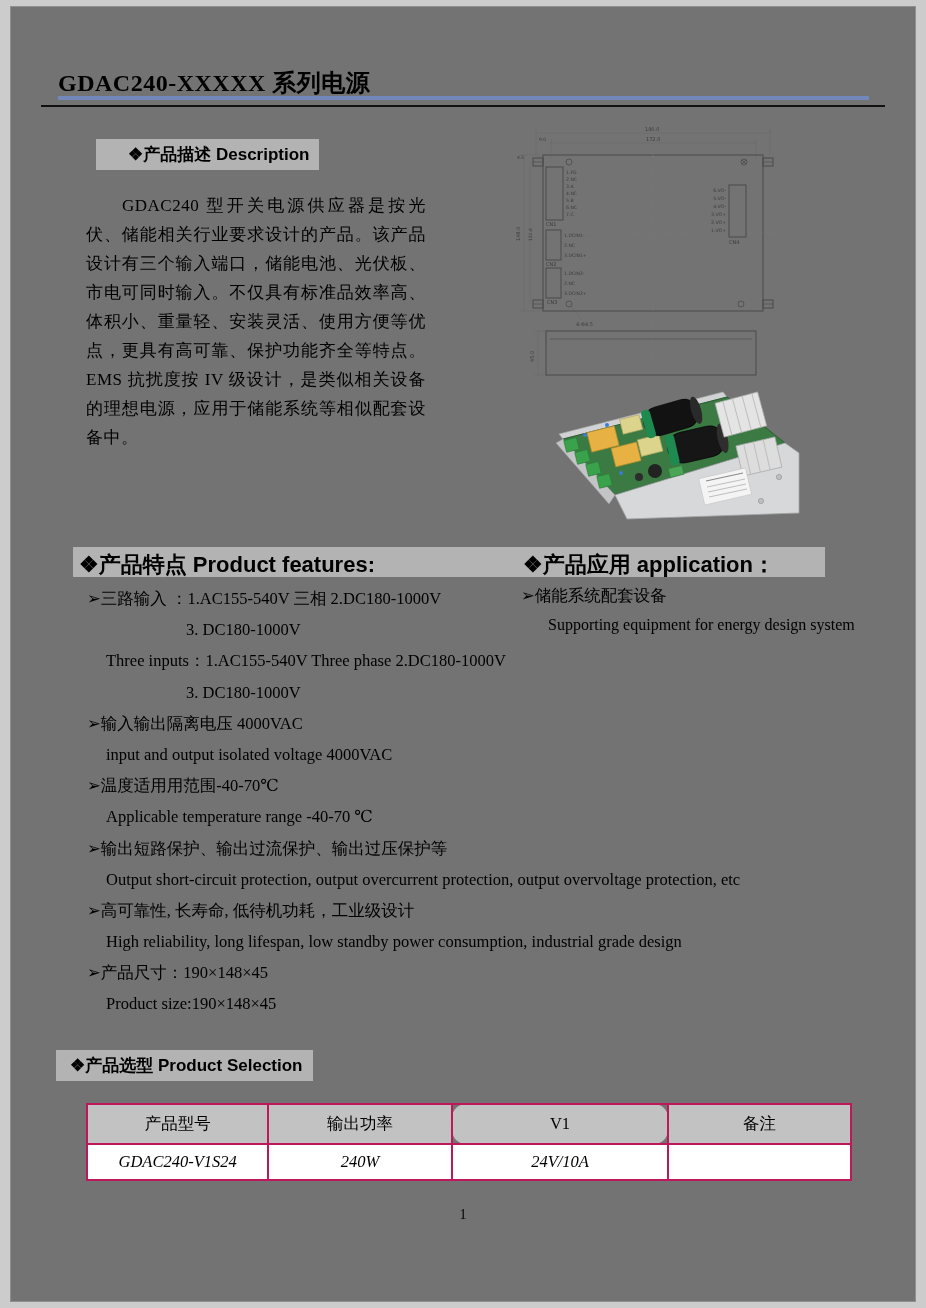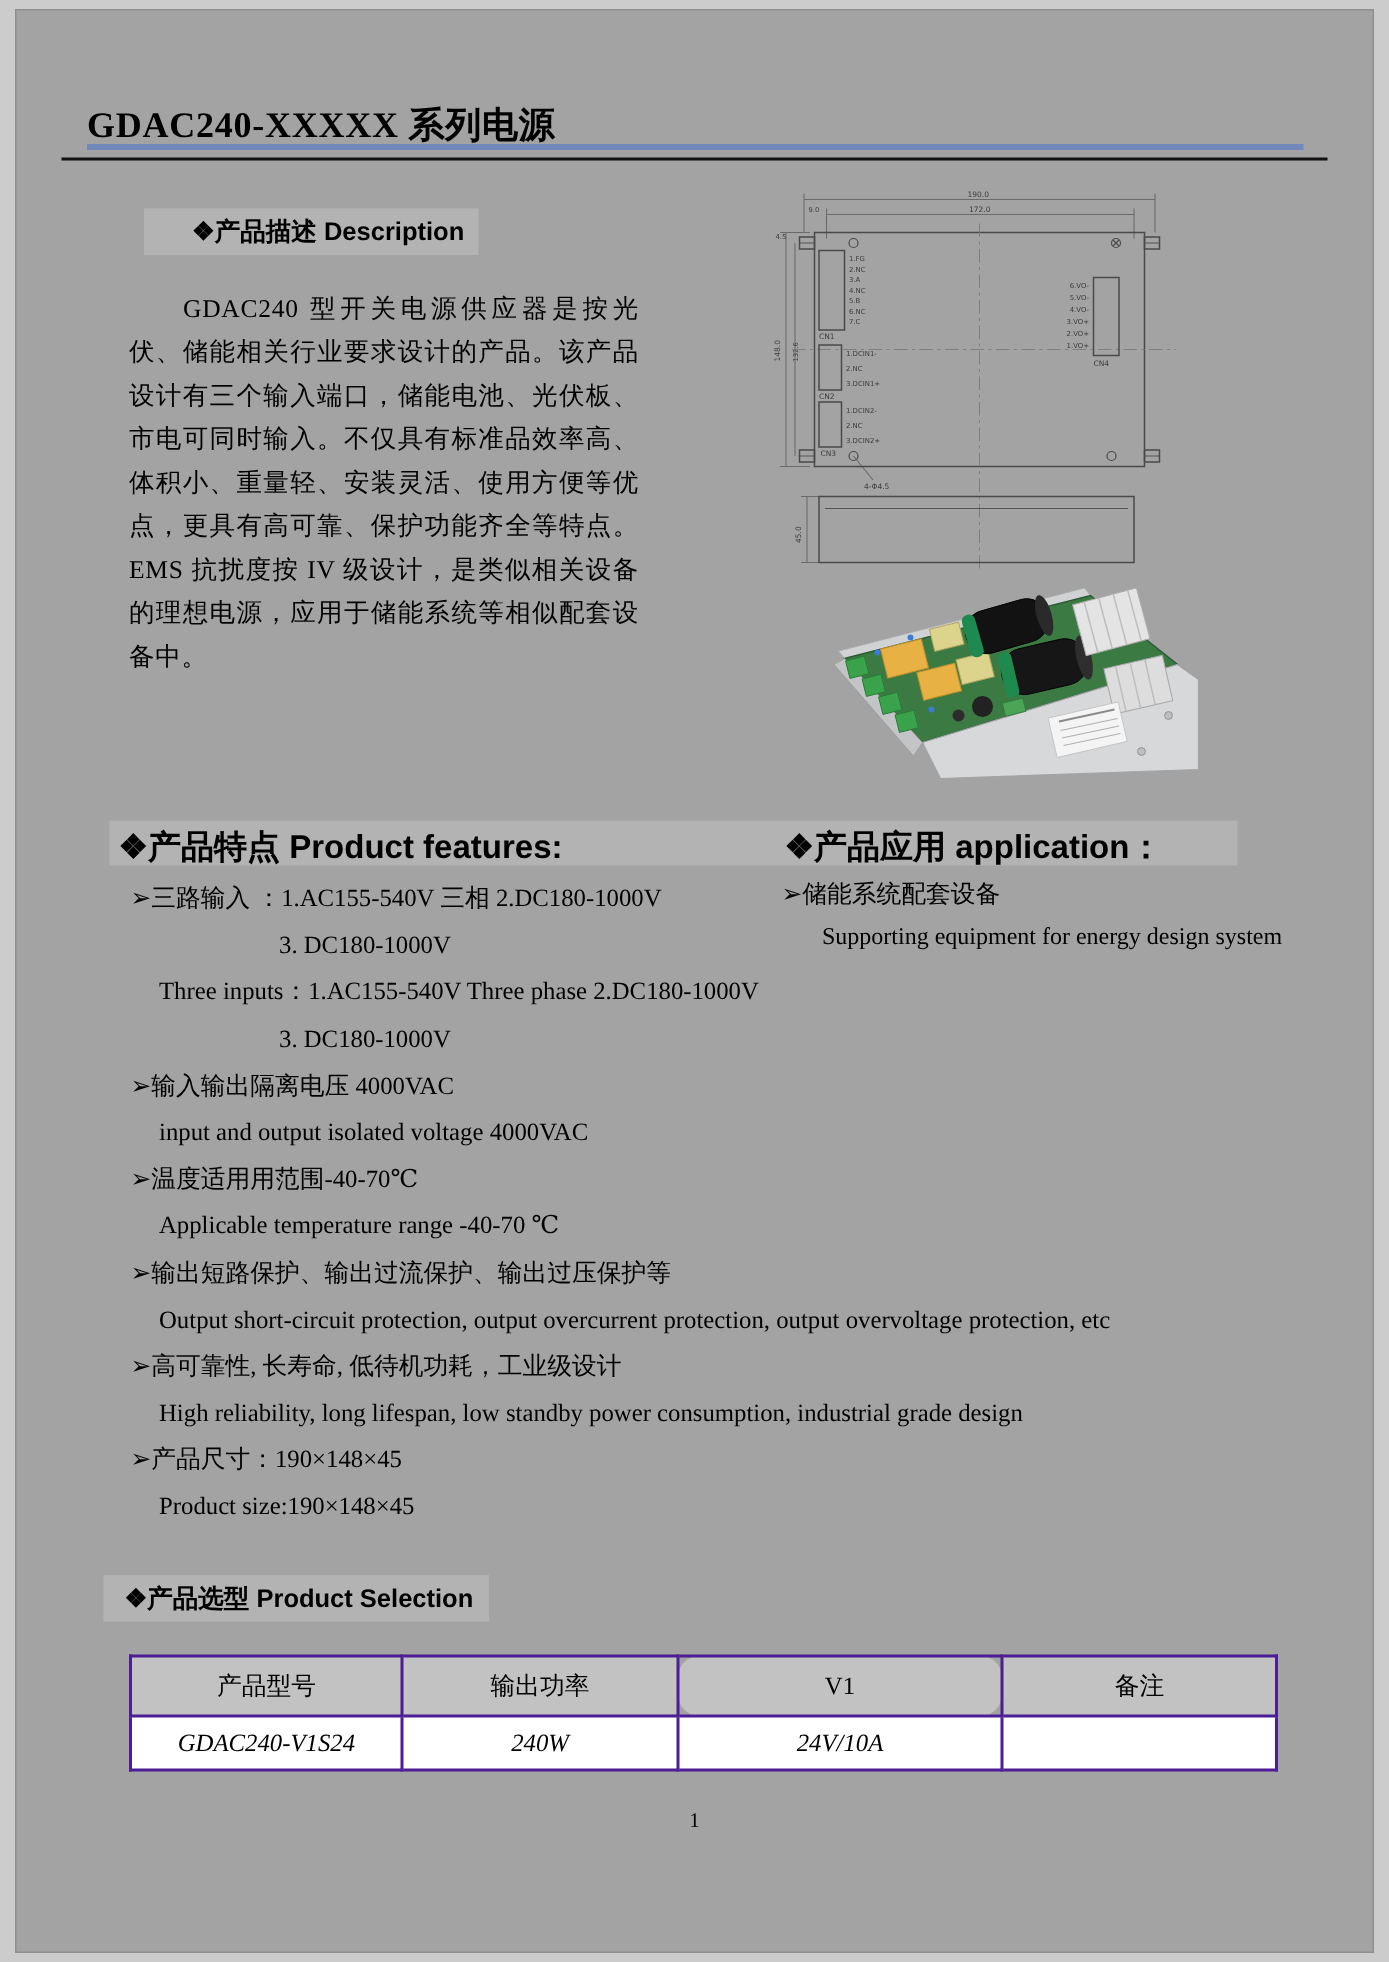--- a/index.html
+++ b/index.html
@@ -4,21 +4,21 @@
 <style>
   html,body{margin:0;padding:0;}
   body{
     width:926px;height:1308px;position:relative;
     background:#cccccc;
     font-family:"Liberation Serif","DejaVu Serif",serif;
     color:#000;
   }
   .page{
     position:absolute;left:10px;top:6px;width:904px;height:1294px;
-    background:#a3a3a3;border:1px solid #8f8f8f;overflow:hidden;
+    background:#737373;border:1px solid #8f8f8f;overflow:hidden;
   }
   .abs{position:absolute;}
   
   .doc-title{
     left:47px;top:60px;font-size:24px;font-weight:bold;letter-spacing:.5px;
     font-family:"Liberation Serif",serif;
   }
   .rule-blue{left:47px;top:89px;width:811px;height:4px;background:#7288ba;}
   .rule-black{left:30px;top:98px;width:844px;height:2px;background:#111;}
   
@@ -30,42 +30,42 @@
   .desc-head{left:85px;top:132px;padding-left:32px;}
   .features-bar{
     left:62px;top:540px;width:752px;height:30px;background:#b3b3b3;
   }
   .features-bar .bar-head{
     position:absolute;top:3px;font-weight:bold;font-size:22px;
     font-family:"Liberation Sans",sans-serif;white-space:nowrap;
   }
   .bar-head.left{left:6px;}
   .bar-head.right{left:450px;}
-  .select-head{left:58px;top:1043px;padding-left:14px;}
+  .select-head{left:45px;top:1043px;padding-left:14px;}
   
   .desc-body{
     left:75px;top:184px;width:340px;font-size:17px;line-height:29px;
     text-align:justify;text-indent:36px;letter-spacing:.5px;
   }
   
   .feat-list{left:62px;top:576px;width:760px;font-size:16.5px;}
   .feat-list .ln{height:31.2px;line-height:31.2px;white-space:nowrap;}
   .ln-b{margin-left:14px;}
   .ln-e{margin-left:33px;}
   .ln-n{margin-left:113px;}
   
   .app-col{left:510px;top:578px;width:370px;font-size:16.5px;}
   .app-col .a0{white-space:nowrap;}
   .app-col .a1{margin-top:9px;margin-left:27px;white-space:nowrap;font-size:16px;}
   
   .sel-table{
     left:75px;top:1096px;width:766px;border-collapse:collapse;
     font-size:16.5px;text-align:center;table-layout:fixed;
   }
-  .sel-table th,.sel-table td{border:2px solid #4c1d95;font-weight:normal;}
+  .sel-table th,.sel-table td{border:2px solid #be185d;font-weight:normal;}
   .sel-table th{background:#c2c2c2;height:36px;}
   .sel-table td{height:32px;background:#fff;font-style:italic;}
   .c0{width:23.7%;} .c1{width:24.0%;} .c2{width:28.4%;border-radius:14px;} .c3{width:23.9%;}
   
   .page-num{left:0;top:1200px;width:904px;text-align:center;font-size:14px;}
   
   .drawing{left:505px;top:118px;width:292px;height:258px;}
   .photo{left:540px;top:370px;width:254px;height:148px;}
   svg text{font-family:"DejaVu Sans",sans-serif;fill:#3c3c3c;}
 </style>

